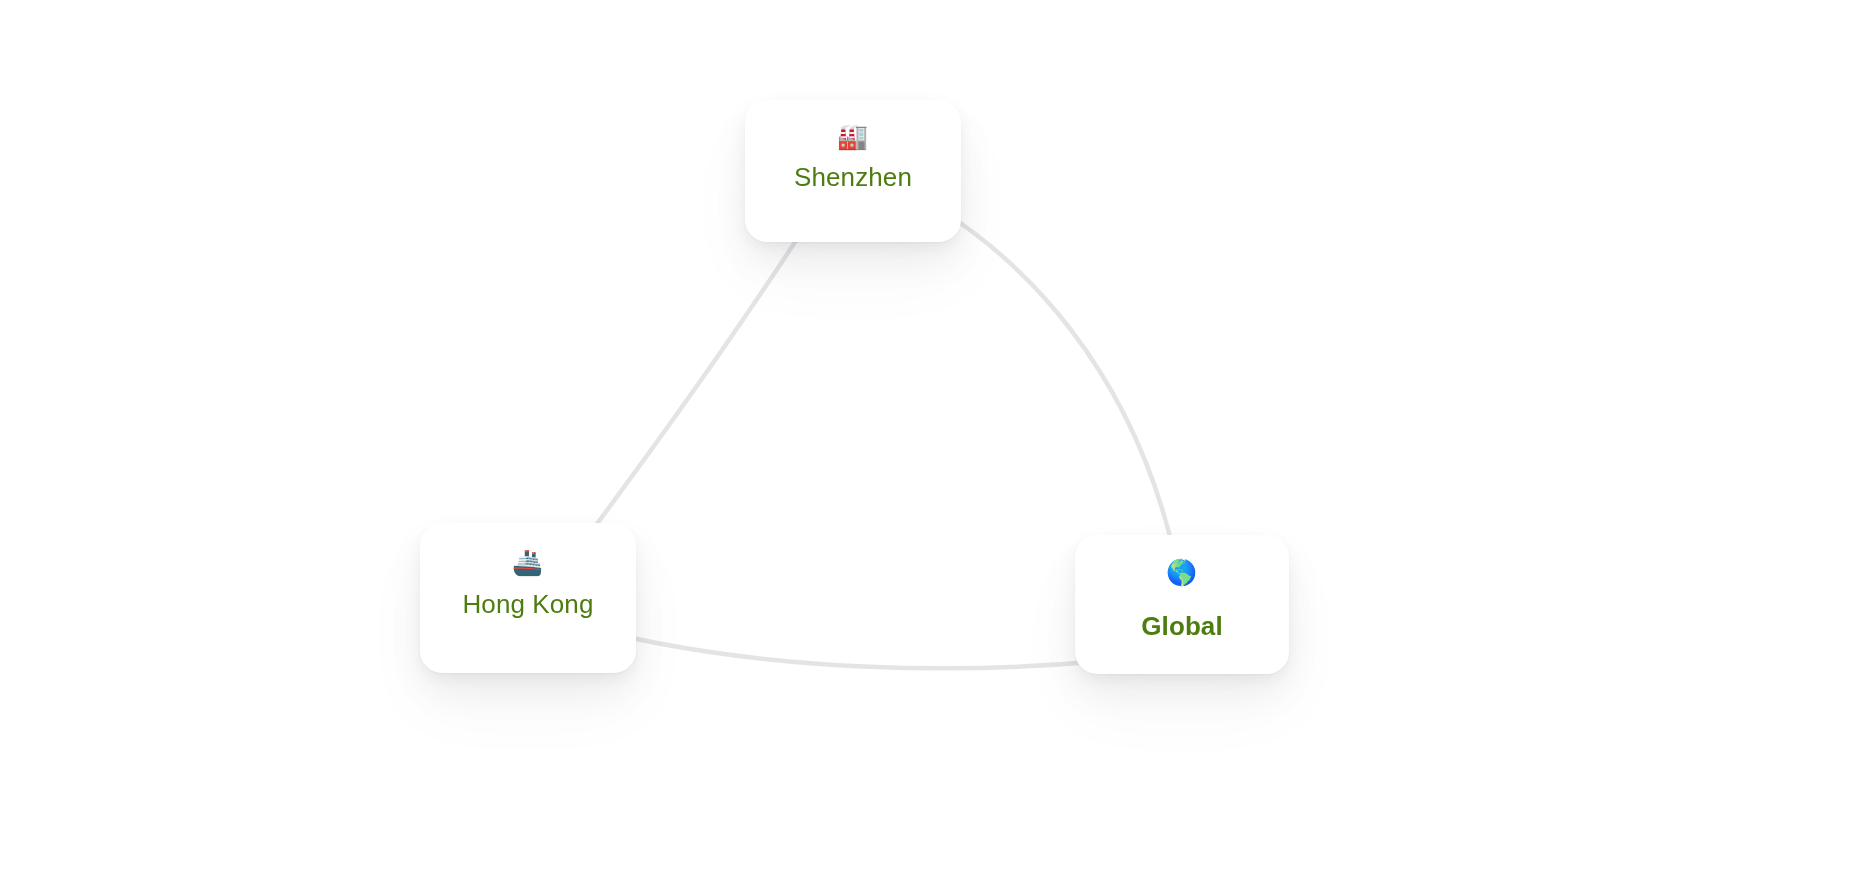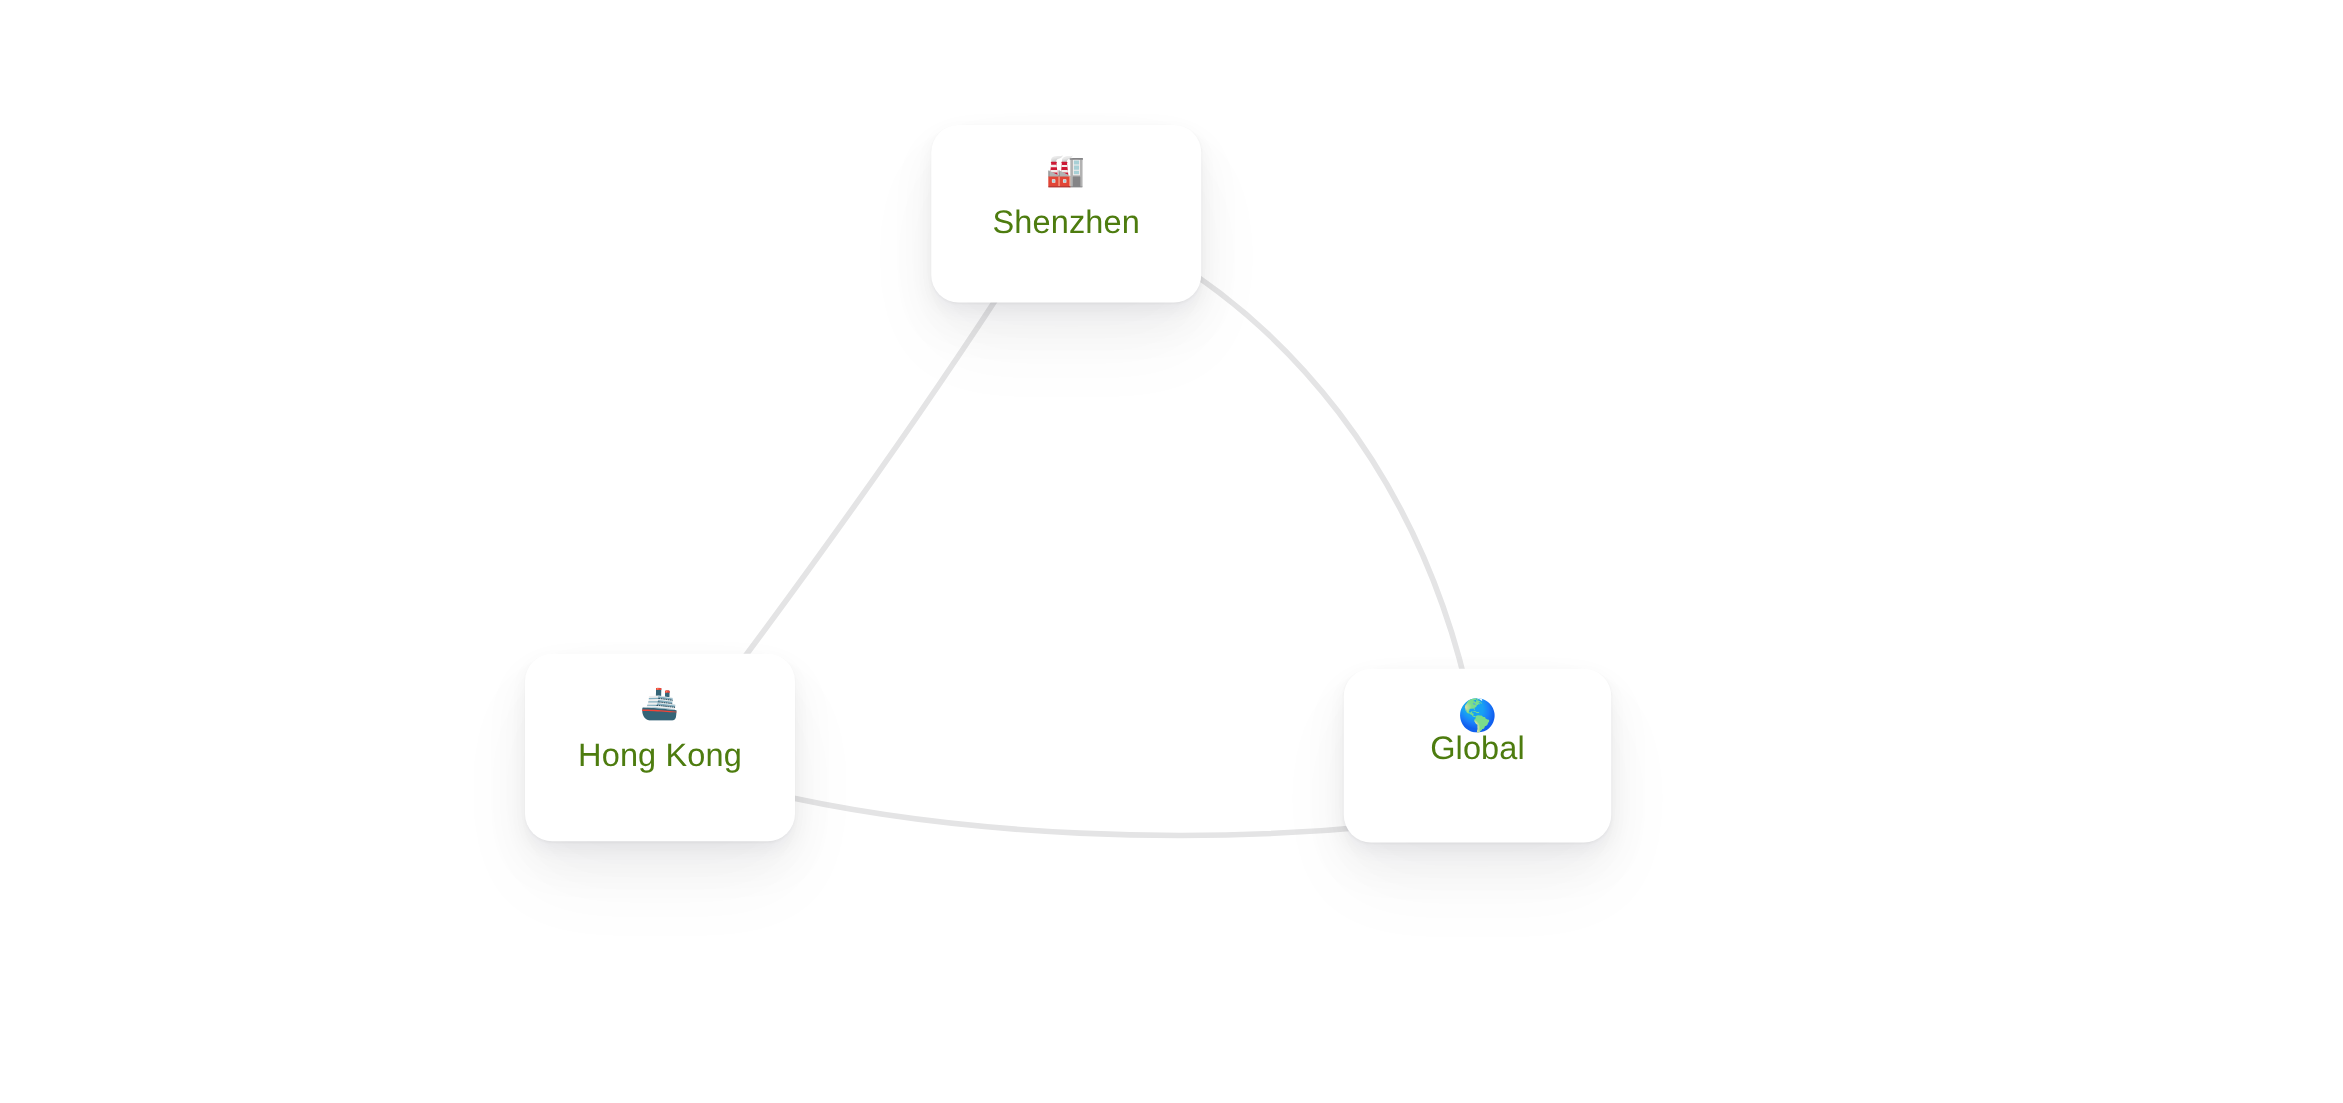--- a/index.html
+++ b/index.html
@@ -95,21 +95,21 @@
 
   
   #node-global {
     left: 1075px;
     top: 535px;
     width: 214px;
     height: 139px;
     padding-top: 25px;
   }
   #node-global .node-icon { font-size: 25px; }
-  #node-global .node-label { font-size: 26px; margin-top: 0; }
+  #node-global .node-label { font-size: 26px; margin-top: 28px; font-weight: bold; }
 </style>
 </head>
 <body>
 
 <div id="graph-canvas">
 
   <svg id="edges-layer" viewBox="0 0 1874 882" width="1874" height="882" xmlns="http://www.w3.org/2000/svg">
 
     <path class="graph-edge" d="M 838 175 C 760 300, 660 440, 570 560"></path>
 

